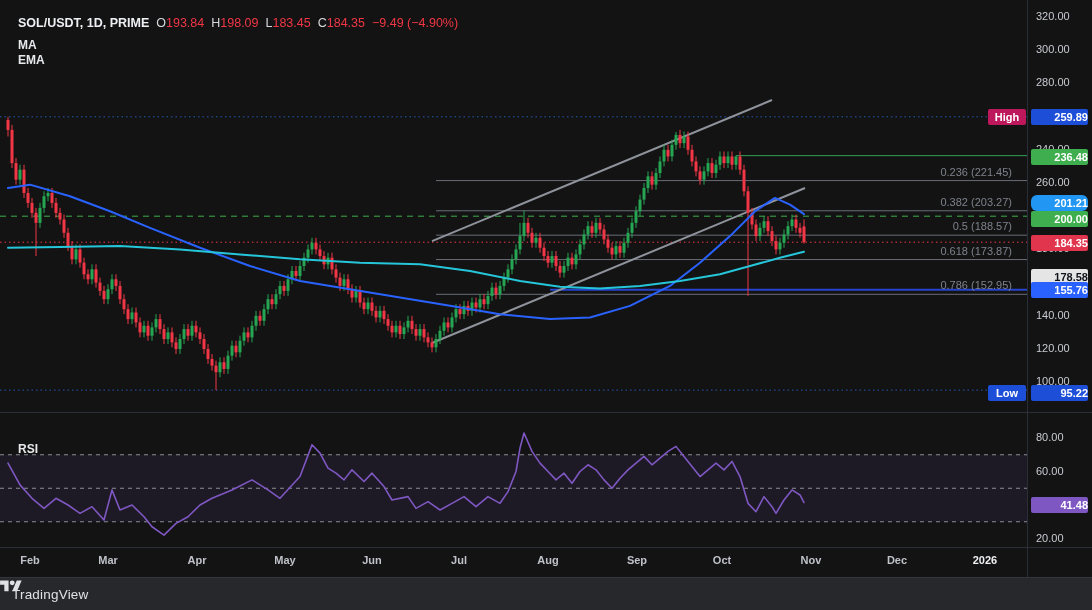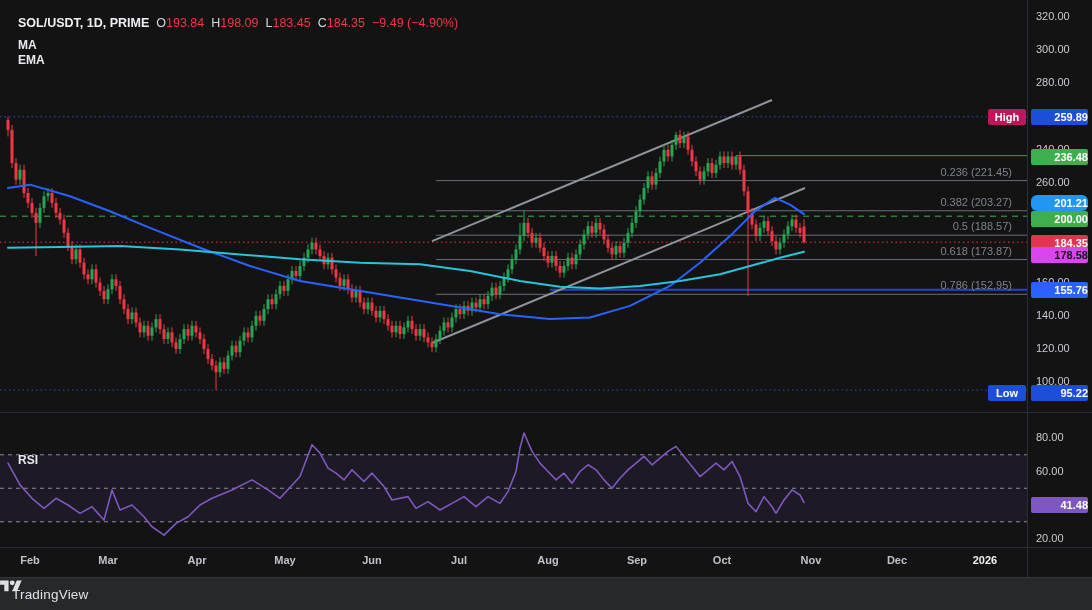--- a/index.html
+++ b/index.html
@@ -4,21 +4,21 @@
 <style>
   html,body{margin:0;padding:0;background:#000;}
   .root{position:relative;width:1092px;height:610px;background:#131313;overflow:hidden;
         font-family:"Liberation Sans",sans-serif;-webkit-font-smoothing:antialiased;}
   svg{position:absolute;left:0;top:0;}
   .hdr{position:absolute;left:18px;top:16px;z-index:5;font-size:12.5px;color:#eef0f3;font-weight:700;}
   .hdr .vals{font-weight:400;}
   .hdr .lbl{color:#d6d9de;margin-left:7px;}
   .hdr .red{color:#f23645;}
   .ind{position:absolute;left:18px;z-index:5;font-size:12px;font-weight:700;color:#e6e8ec;}
-  .rsi-lbl{position:absolute;left:18px;top:453px;z-index:5;font-size:12px;font-weight:700;color:#e6e8ec;}
+  .rsi-lbl{position:absolute;left:18px;top:442px;z-index:5;font-size:12px;font-weight:700;color:#e6e8ec;}
   .tick{position:absolute;left:1036px;width:54px;font-size:11px;color:#c8cbd1;z-index:2;}
   .badge{position:absolute;left:1031px;width:57px;height:16px;line-height:16px;text-align:right;
          font-size:11px;font-weight:700;color:#fff;border-radius:2px;z-index:4;}
   .tagchip{position:absolute;width:38px;height:16px;line-height:16px;text-align:center;
          font-size:11px;font-weight:700;color:#fff;border-radius:2px;z-index:4;left:988px;}
   .tlabel{position:absolute;top:554px;width:60px;margin-left:-30px;text-align:center;
           font-size:11px;font-weight:700;color:#bfc2c9;z-index:3;}
   .fiblbl{font-size:11px;fill:#7e828c;}
   .footer{position:absolute;left:0;top:577px;width:1092px;height:33px;background:#26282c;
           display:flex;align-items:center;z-index:6;border-top:1px solid #33353a;}
@@ -485,21 +485,21 @@
       <div class="tick" style="top: 431px;">80.00</div>
       <div class="tick" style="top: 464.5px;">60.00</div>
       <div class="tick" style="top: 498px;">40.00</div>
       <div class="tick" style="top: 531.5px;">20.00</div>
       <div class="badge" style="top: 109px; background: rgb(29, 78, 216); color: rgb(255, 255, 255);">259.89</div>
       <div class="tagchip" style="top: 109px; background: #be185d;">High</div>
       <div class="badge" style="top: 149px; background: rgb(63, 174, 78); color: rgb(255, 255, 255);">236.48</div>
       <div class="badge" style="top: 195px; background: rgb(33, 150, 243); color: rgb(255, 255, 255); border-radius: 6px;">201.21</div>
       <div class="badge" style="top: 211px; background: rgb(63, 174, 78); color: rgb(255, 255, 255);">200.00</div>
       <div class="badge" style="top: 235px; background: rgb(224, 53, 77); color: rgb(255, 255, 255);">184.35</div>
-      <div class="badge" style="top: 247px; background: #d946ef; color: rgb(16, 19, 26);">178.58</div>
+      <div class="badge" style="top: 269px; background: #e5e5e5; color: rgb(16, 19, 26);">178.58</div>
       <div class="badge" style="top: 282px; background: rgb(41, 98, 255); color: rgb(255, 255, 255);">155.76</div>
       <div class="badge" style="top: 385px; background: rgb(29, 78, 216); color: rgb(255, 255, 255);">95.22</div>
       <div class="tagchip" style="top: 385px; background: rgb(29, 78, 216);">Low</div>
       <div class="badge" style="top: 497px; background: rgb(126, 87, 194); color: rgb(255, 255, 255);">41.48</div>
     </div>
   <div id="time-axis">
       <div class="tlabel" style="left: 30px;">Feb</div>
       <div class="tlabel" style="left: 108px;">Mar</div>
       <div class="tlabel" style="left: 197px;">Apr</div>
       <div class="tlabel" style="left: 285px;">May</div>

